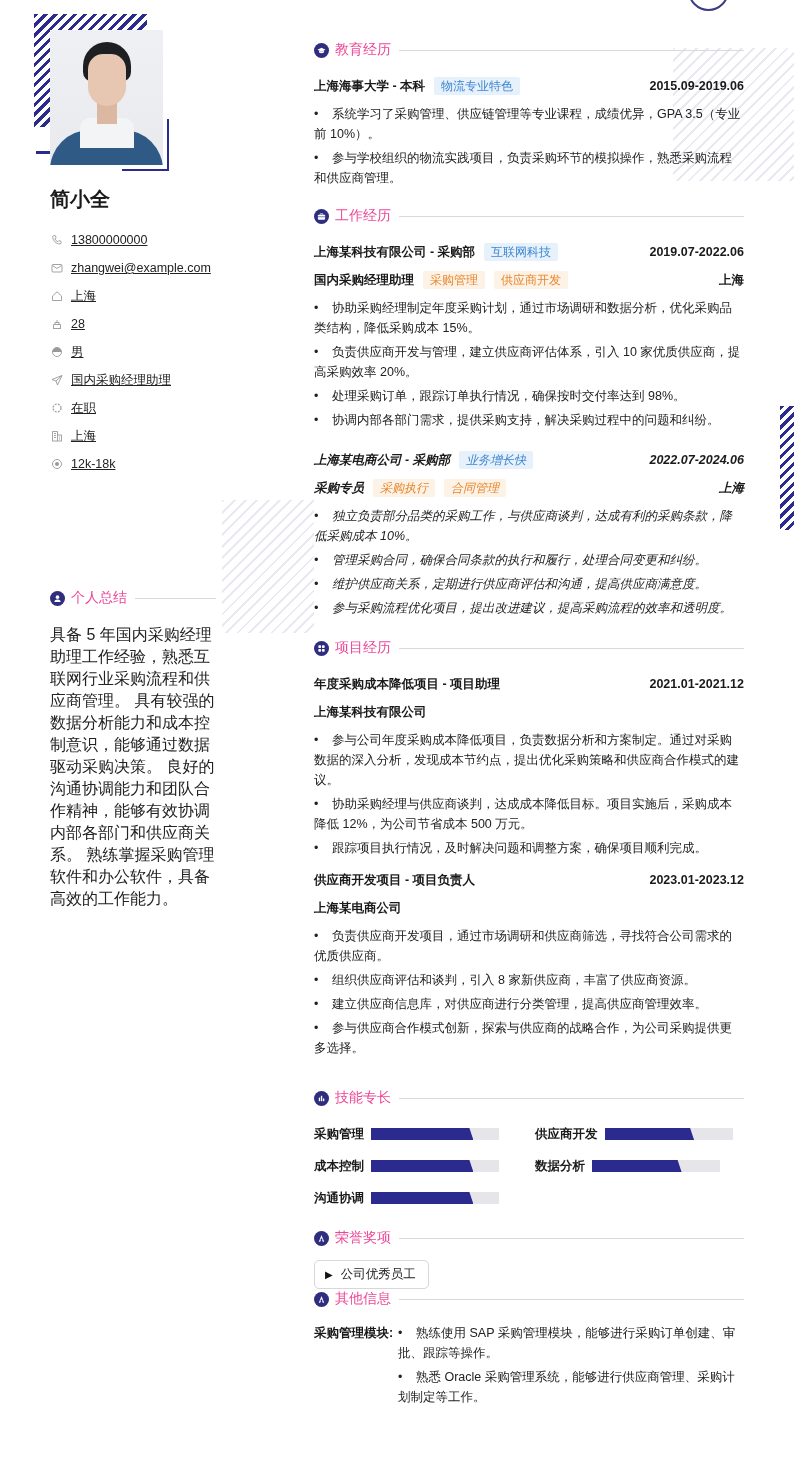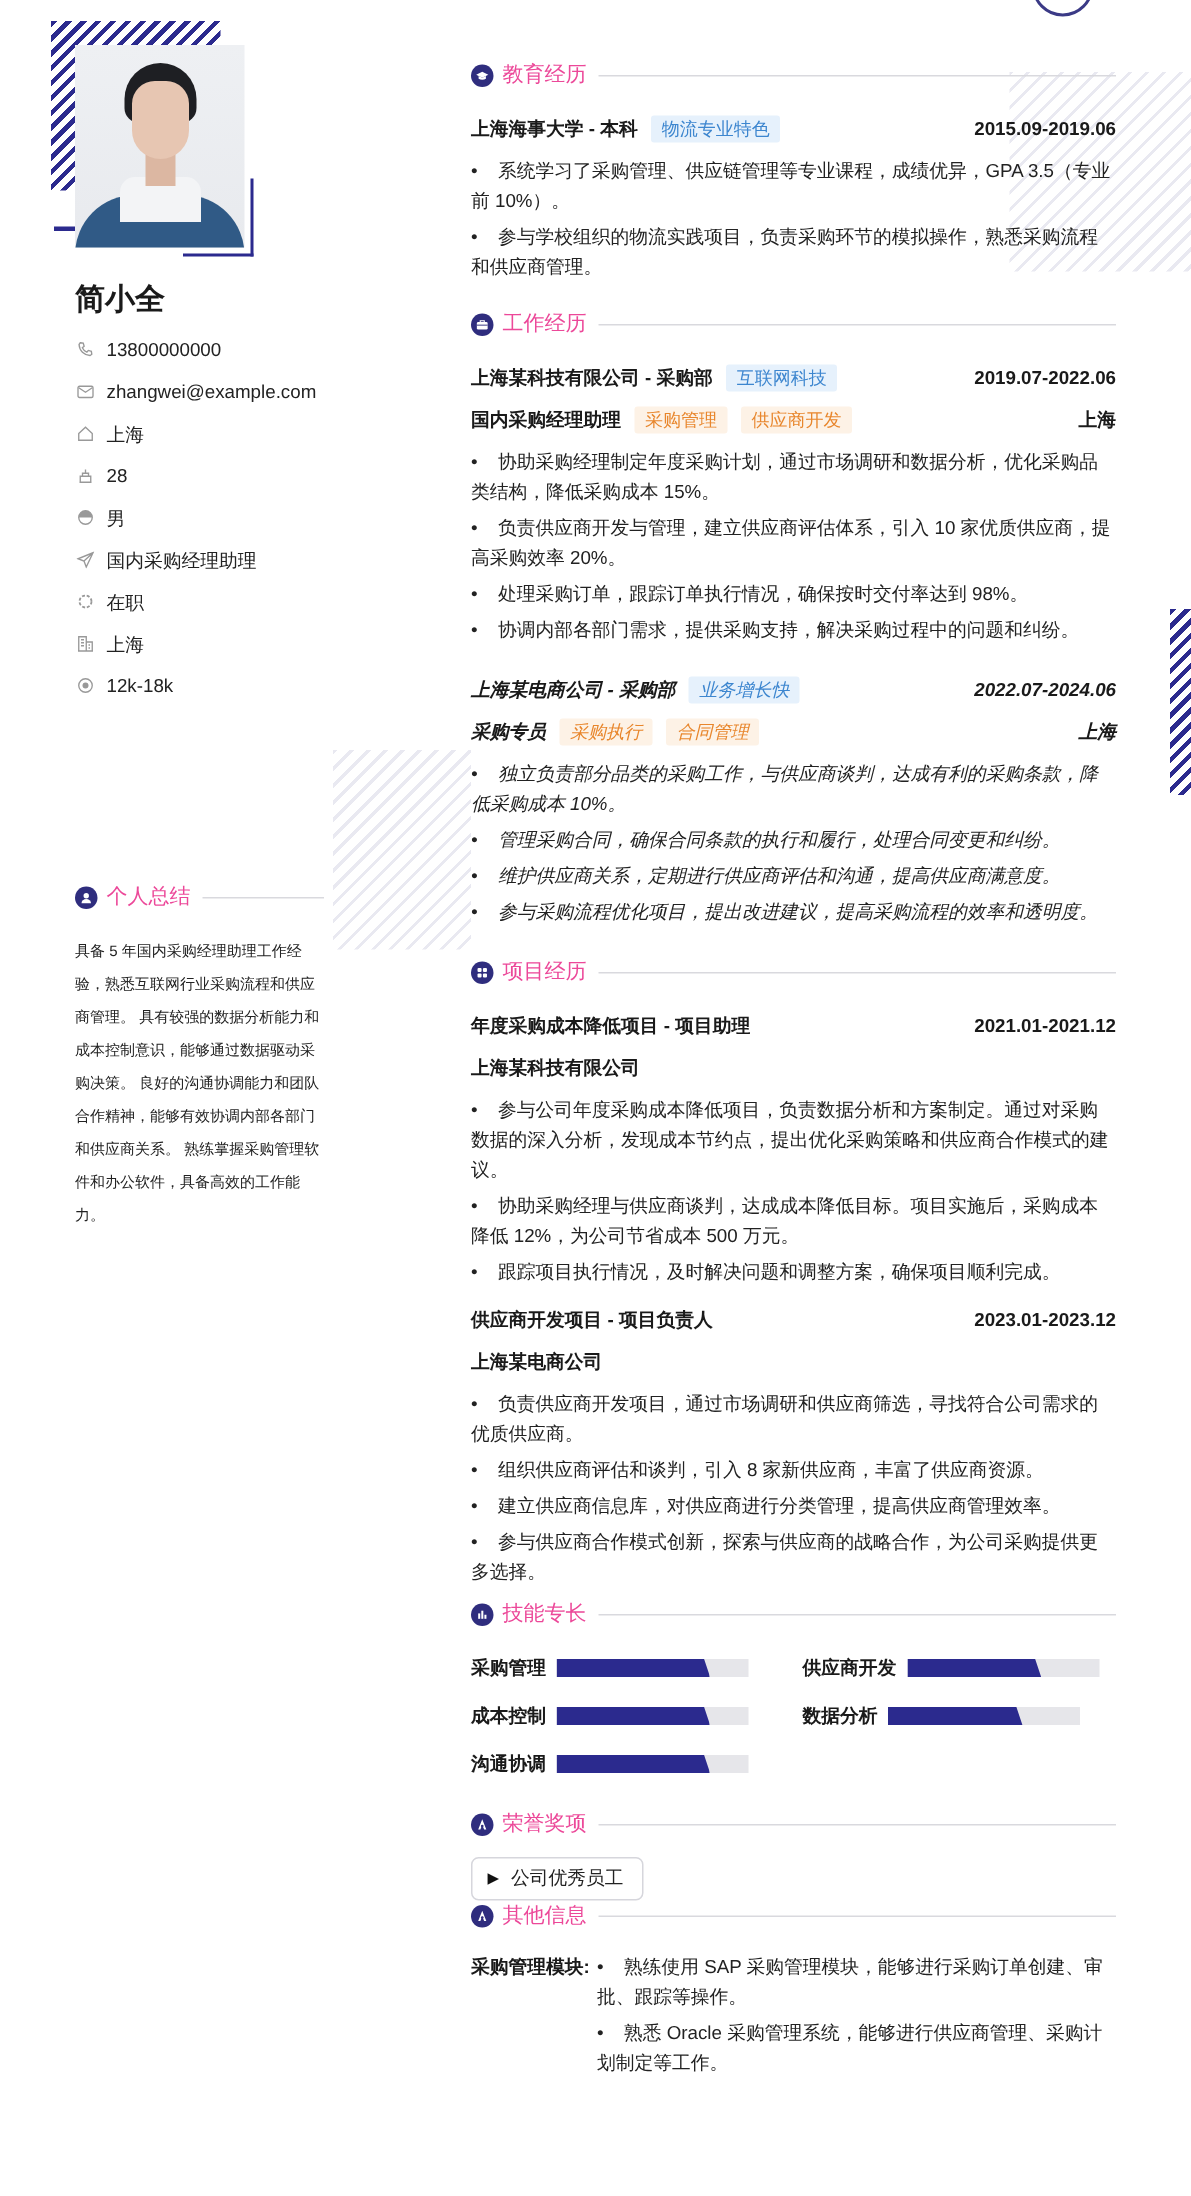--- a/index.html
+++ b/index.html
@@ -28,27 +28,27 @@
   #photo .hair { position: absolute; left: 33px; top: 12px; width: 48px; height: 40px; background: #1e1f23; border-radius: 24px 24px 10px 10px; }
   #photo .face { position: absolute; left: 38px; top: 24px; width: 38px; height: 52px; background: #e7c6b2; border-radius: 16px 16px 20px 20px; }
   #photo .neck { position: absolute; left: 47px; top: 72px; width: 20px; height: 22px; background: #dcb7a2; }
   #photo .shirt { position: absolute; left: 30px; top: 88px; width: 54px; height: 30px; background: #f3f4f6; border-radius: 10px 10px 0 0; }
   #photo .body { position: absolute; left: 0; top: 100px; width: 113px; height: 40px; background: #305a86; border-radius: 40px 40px 0 0; }
   #photo .collar { position: absolute; left: 44px; top: 96px; width: 26px; height: 22px; background: #f3f4f6; clip-path: polygon(0 0, 100% 0, 50% 100%); }
 
   #name { position: absolute; left: 50px; top: 186px; font-size: 20px; font-weight: bold; color: #1a1a1a; z-index: 1; }
 
   #contact-list { position: absolute; left: 50px; top: 226px; z-index: 1; }
-  .contact-item { display: flex; align-items: flex-start; height: 28px; font-size: 12.5px; color: #222; }
+  .contact-item { display: flex; align-items: center; height: 28px; font-size: 12.5px; color: #222; text-decoration: underline; }
   .contact-icon { width: 14px; height: 14px; margin-right: 7px; display: inline-flex; align-items: center; justify-content: center; color: #9a9a9a; }
   .contact-icon svg { width: 12px; height: 12px; }
 
   #summary { position: absolute; left: 50px; top: 588px; width: 166px; z-index: 1; }
   #summary .sec-head { width: 166px; }
-  #summary-text { margin-top: 16px; font-size: 10px; line-height: 22px; color: #222; }
+  #summary-text { margin-top: 16px; font-size: 16px; line-height: 22px; color: #222; }
 
   
   .sec-head { display: flex; align-items: center; height: 20px; }
   .sec-icon { width: 15px; height: 15px; border-radius: 50%; background: #2f2d7e; margin-right: 6px; flex: none; display: inline-flex; align-items: center; justify-content: center; }
   .sec-icon svg { width: 9px; height: 9px; }
   .sec-title { font-size: 14px; font-weight: normal; color: #ec4899; flex: none; }
   .sec-line { flex: 1; height: 1px; background: #d9d9de; margin-left: 8px; }
 
   
   #main { position: absolute; left: 314px; top: 40px; width: 430px; z-index: 1; }
@@ -321,21 +321,21 @@
       <div class="sub-title">上海某电商公司</div>
       <ul class="bullets" style="margin-top:4px;">
         <li>负责供应商开发项目，通过市场调研和供应商筛选，寻找符合公司需求的优质供应商。</li>
         <li>组织供应商评估和谈判，引入 8 家新供应商，丰富了供应商资源。</li>
         <li>建立供应商信息库，对供应商进行分类管理，提高供应商管理效率。</li>
         <li>参与供应商合作模式创新，探索与供应商的战略合作，为公司采购提供更多选择。</li>
       </ul>
     </div>
   </div>
 
-  <div class="section" style="margin-top:8px;">
+  <div class="section" style="margin-top:30px;">
     <div class="sec-head">
       <span class="sec-icon">
           <svg viewBox="0 0 10 10">
             <rect x="2" y="4" width="1.5" height="4" fill="#fff"></rect>
             <rect x="4.3" y="2" width="1.5" height="6" fill="#fff"></rect>
             <rect x="6.6" y="5" width="1.5" height="3" fill="#fff"></rect>
           </svg>
         </span>
       <span class="sec-title">技能专长</span>
       <span class="sec-line"></span>

